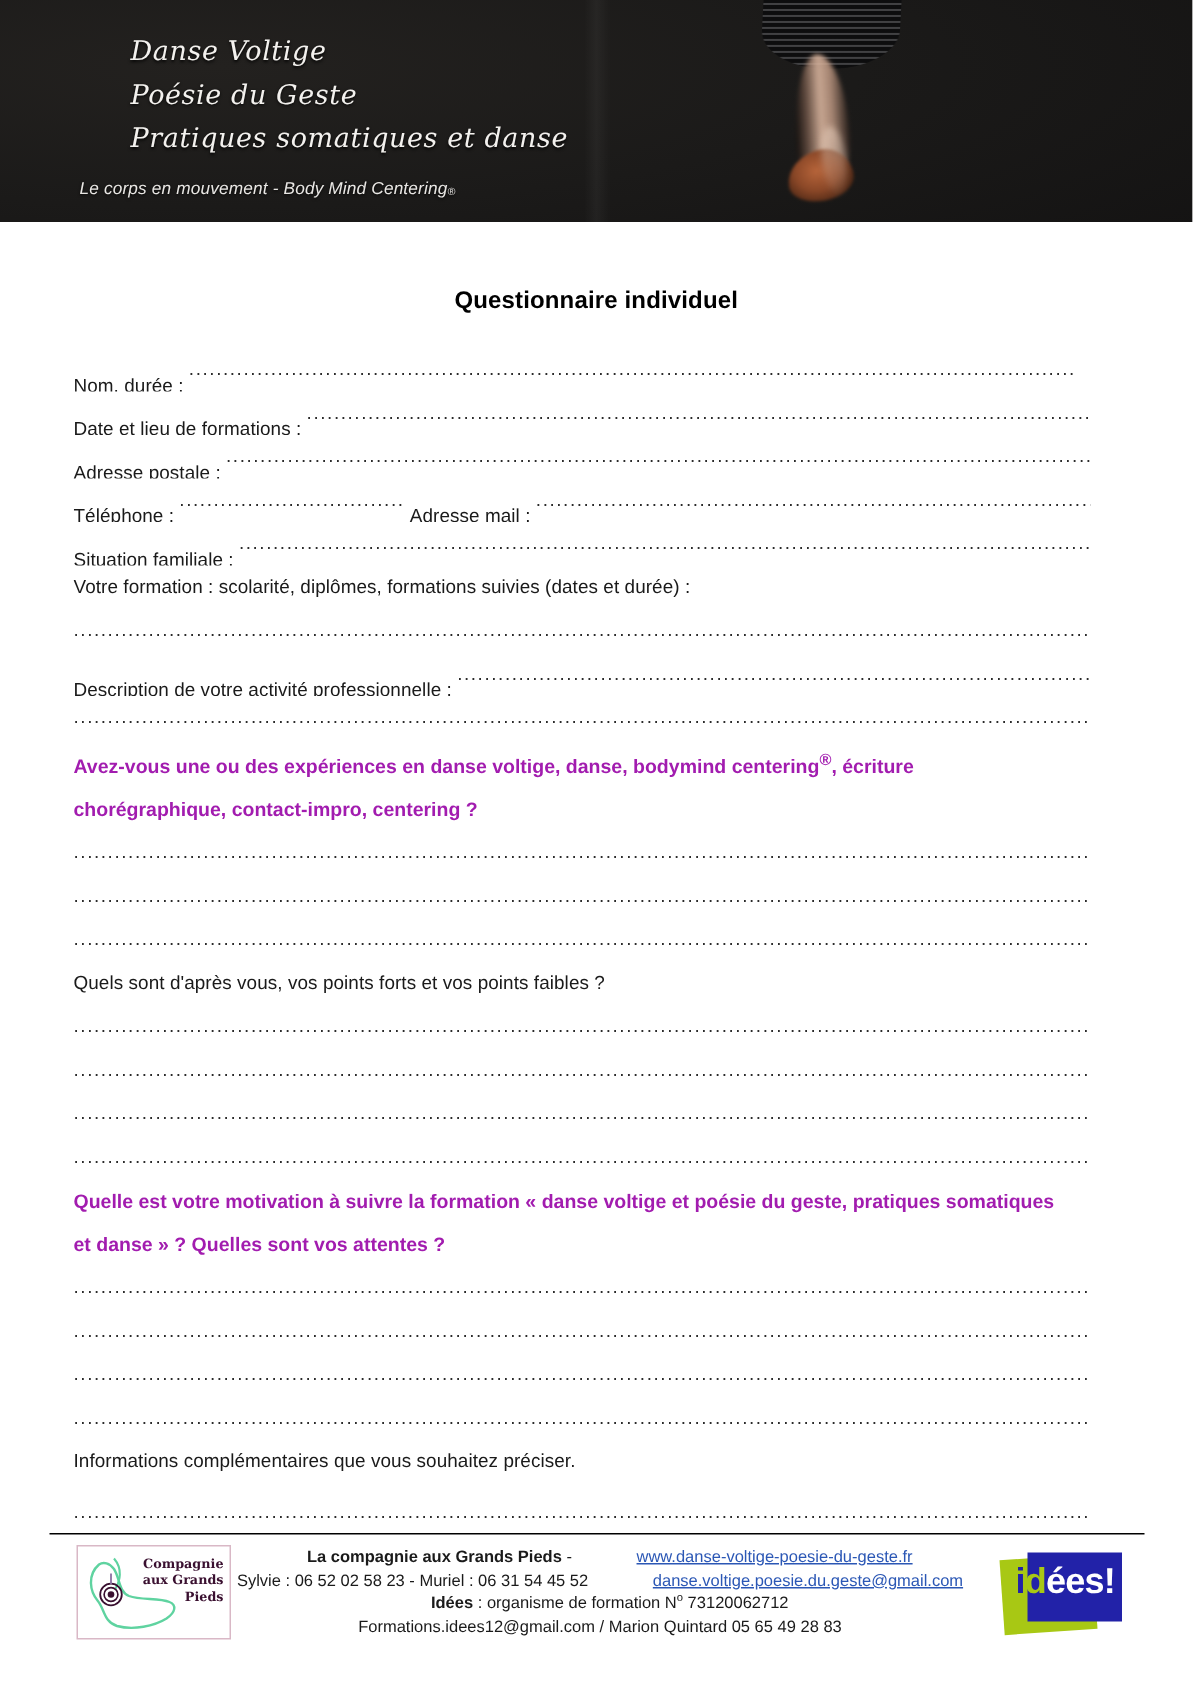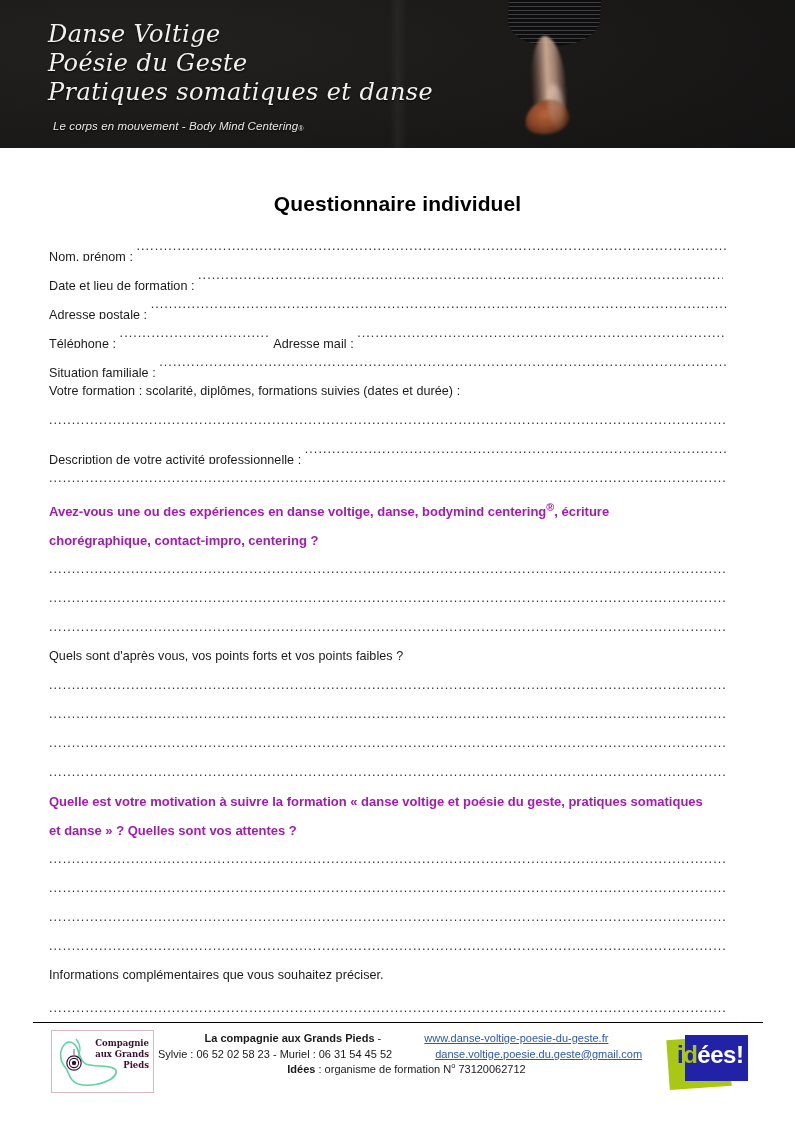--- a/index.html
+++ b/index.html
@@ -96,26 +96,27 @@
   .banner-titles {
     position: absolute;
     left: 48px;
     top: 20px;
     width: 430px;
   }
   .banner-line {
     font-family: "DejaVu Serif", serif;
     font-style: italic;
     font-weight: 400;
-    font-size: 24px;
+    font-size: 18px;
     line-height: 29px;
     color: #f3f1ee;
     letter-spacing: 0.4px;
     text-shadow: 0 1px 2px rgba(0,0,0,0.85);
     white-space: nowrap;
+    margin-left: 39px;
   }
   .banner-sub {
     position: absolute;
     left: 53px;
     top: 120px;
     font-family: "Liberation Sans", sans-serif;
     font-style: italic;
     font-size: 11.5px;
     color: #e9e7e4;
     letter-spacing: 0.1px;
@@ -131,21 +132,21 @@
 
   
   .doc-title {
     position: absolute;
     left: 0;
     top: 192px;
     width: 795px;
     text-align: center;
     font-family: "Liberation Sans", sans-serif;
     font-weight: bold;
-    font-size: 21px;
+    font-size: 16px;
     color: #000;
     letter-spacing: 0.1px;
   }
 
   .form-body {
     position: absolute;
     left: 49px;
     top: 232px;
     width: 678px;
   }
@@ -335,26 +336,26 @@
   <div class="banner-sub">
     <span>Le corps en mouvement - Body Mind Centering</span><sup>®</sup>
   </div>
 </div>
 
 <div class="doc-title">Questionnaire individuel</div>
 
 <div class="form-body">
 
   <div class="q-line">
-    <span class="lbl">Nom, prénom :</span>
+    <span class="lbl">Nom, durée :</span>
     <span class="dots-fill grow" style="width: 590.562px;">................................................................................................................................................................................................................................................</span>
   </div>
 
   <div class="q-line">
-    <span class="lbl">Date et lieu de formation :</span>
+    <span class="lbl">Date et lieu de formations :</span>
     <span class="dots-fill grow" style="width: 524.719px;">................................................................................................................................................................................................................................................</span>
   </div>
 
   <div class="q-line">
     <span class="lbl">Adresse postale :</span>
     <span class="dots-fill grow" style="width: 576.344px;">................................................................................................................................................................................................................................................</span>
   </div>
 
   <div class="q-line">
     <span class="lbl">Téléphone :</span>
@@ -438,20 +439,21 @@
 <div class="footer-contact">
   <div>
     <b>La compagnie aux Grands Pieds</b><span> - </span><span class="lnk">www.danse-voltige-poesie-du-geste.fr</span>
   </div>
   <div>
     <span>Sylvie : 06 52 02 58 23 - Muriel : 06 31 54 45 52</span>&nbsp;<span class="lnk">danse.voltige.poesie.du.geste@gmail.com</span>
   </div>
   <div>
     <b>Idées</b><span> : organisme de formation N</span><sup>o</sup><span> 73120062712</span>
   </div>
+  <div>Formations.idees12@gmail.com / Marion Quintard 05 65 49 28 83</div>
 </div>
 
 <div class="logo-idees">
   <div class="idees-green"></div>
   <div class="idees-blue"></div>
   <div class="idees-word">
     <span class="i">i</span><span class="d">d</span><span class="ees">ées</span><span class="bang">!</span>
   </div>
 </div>
 

